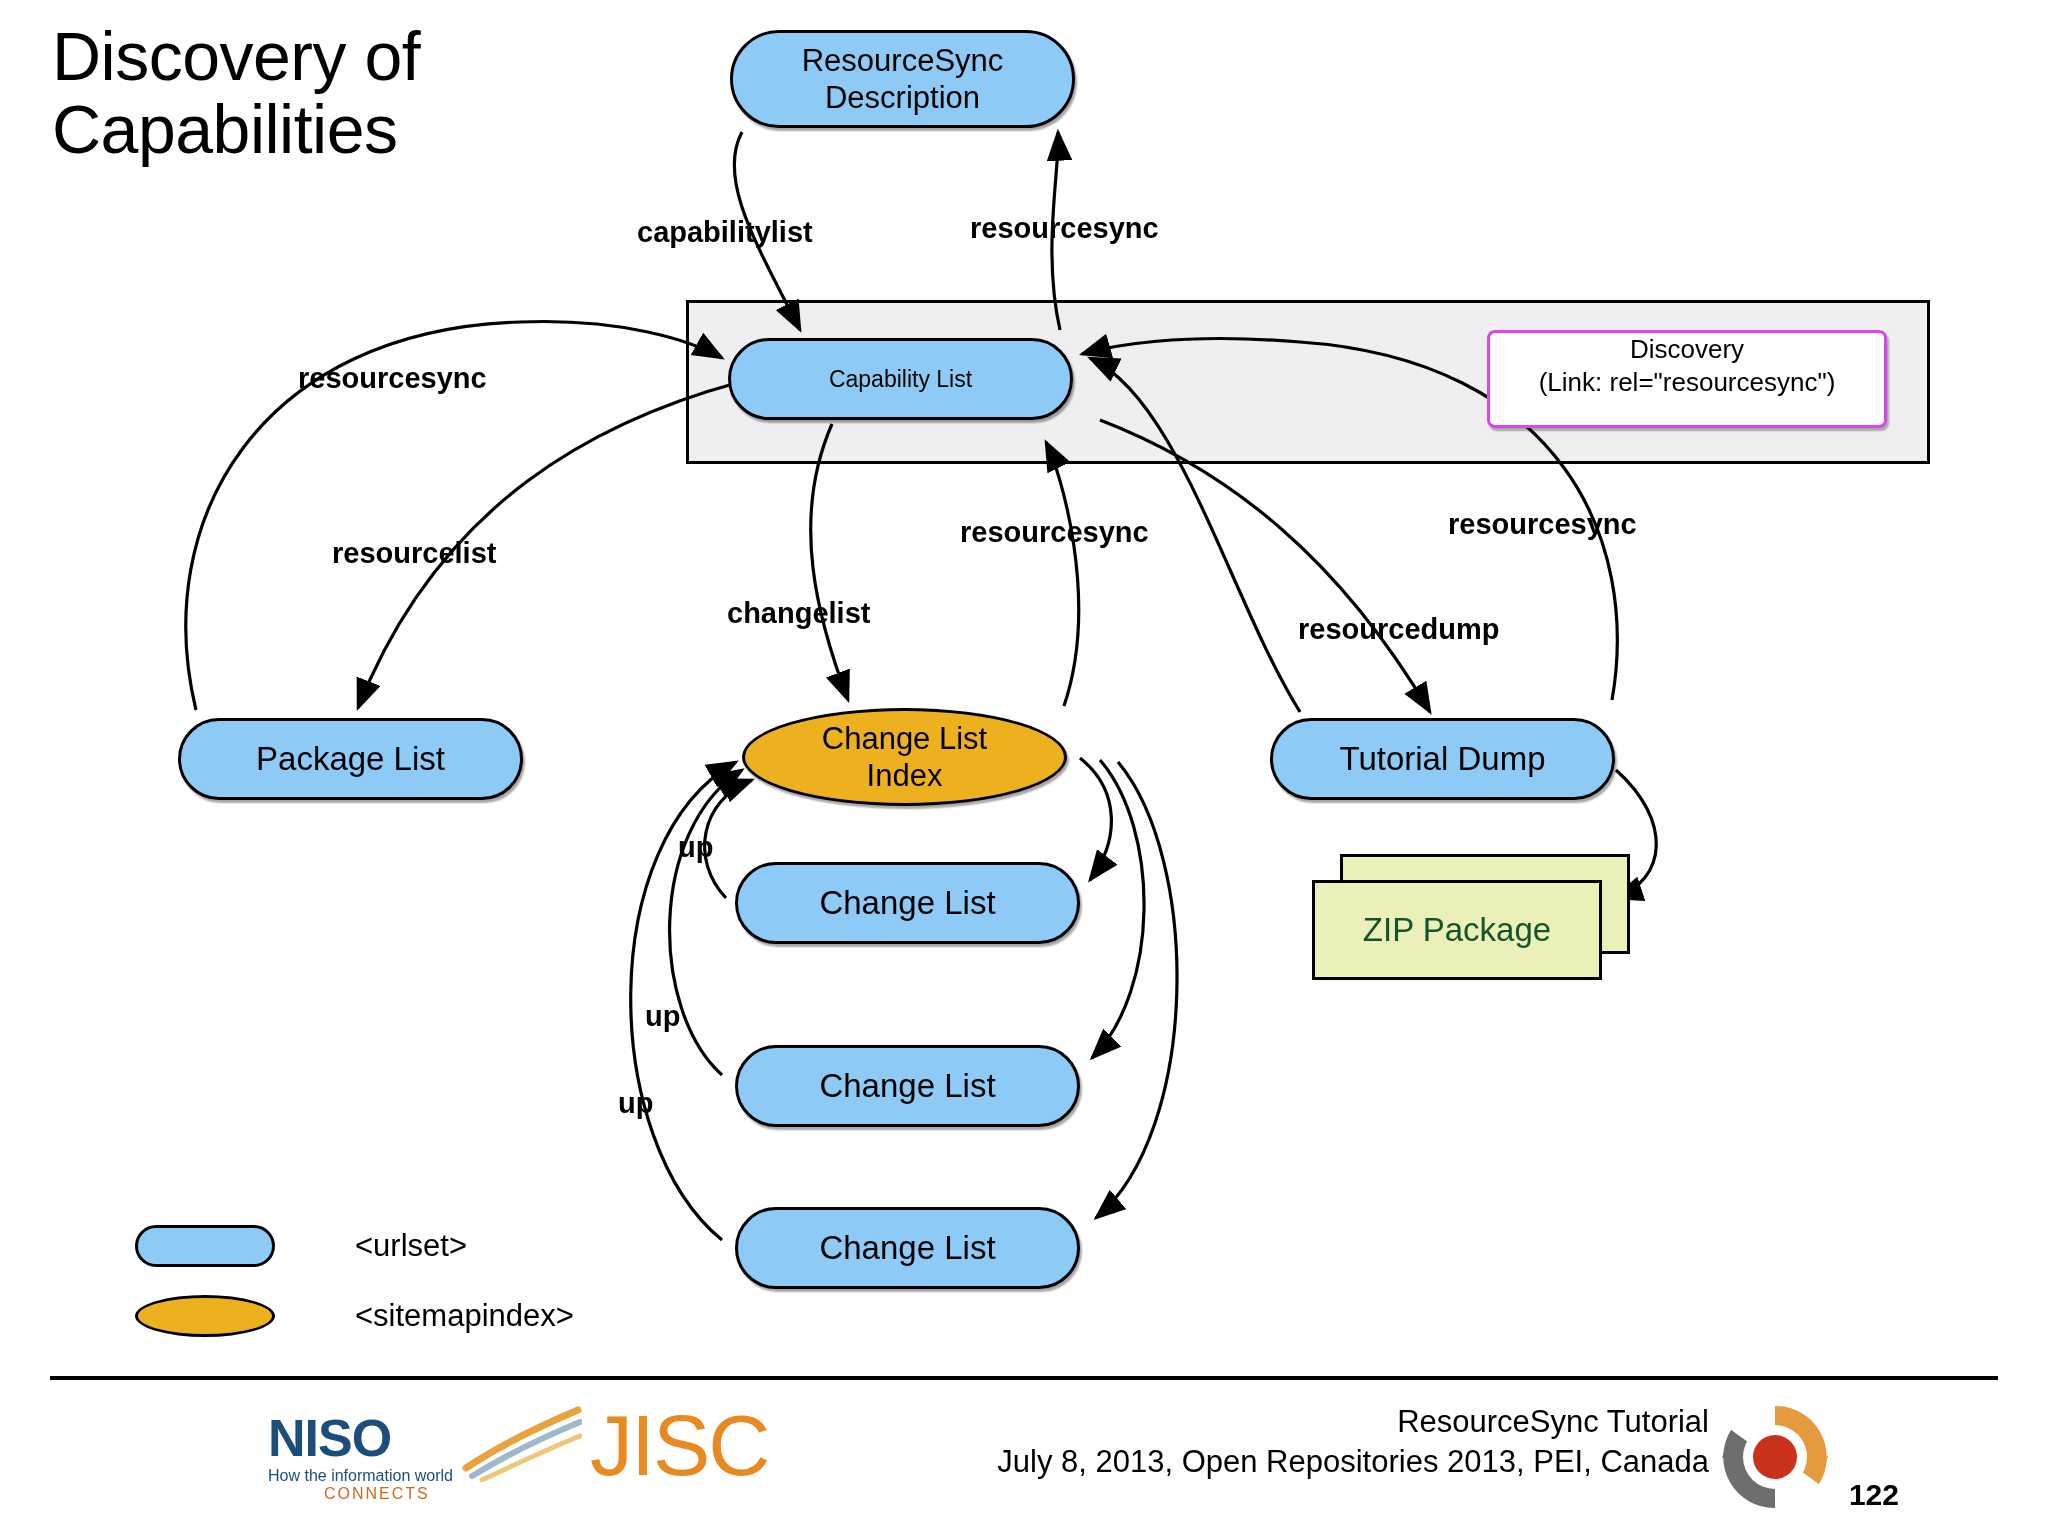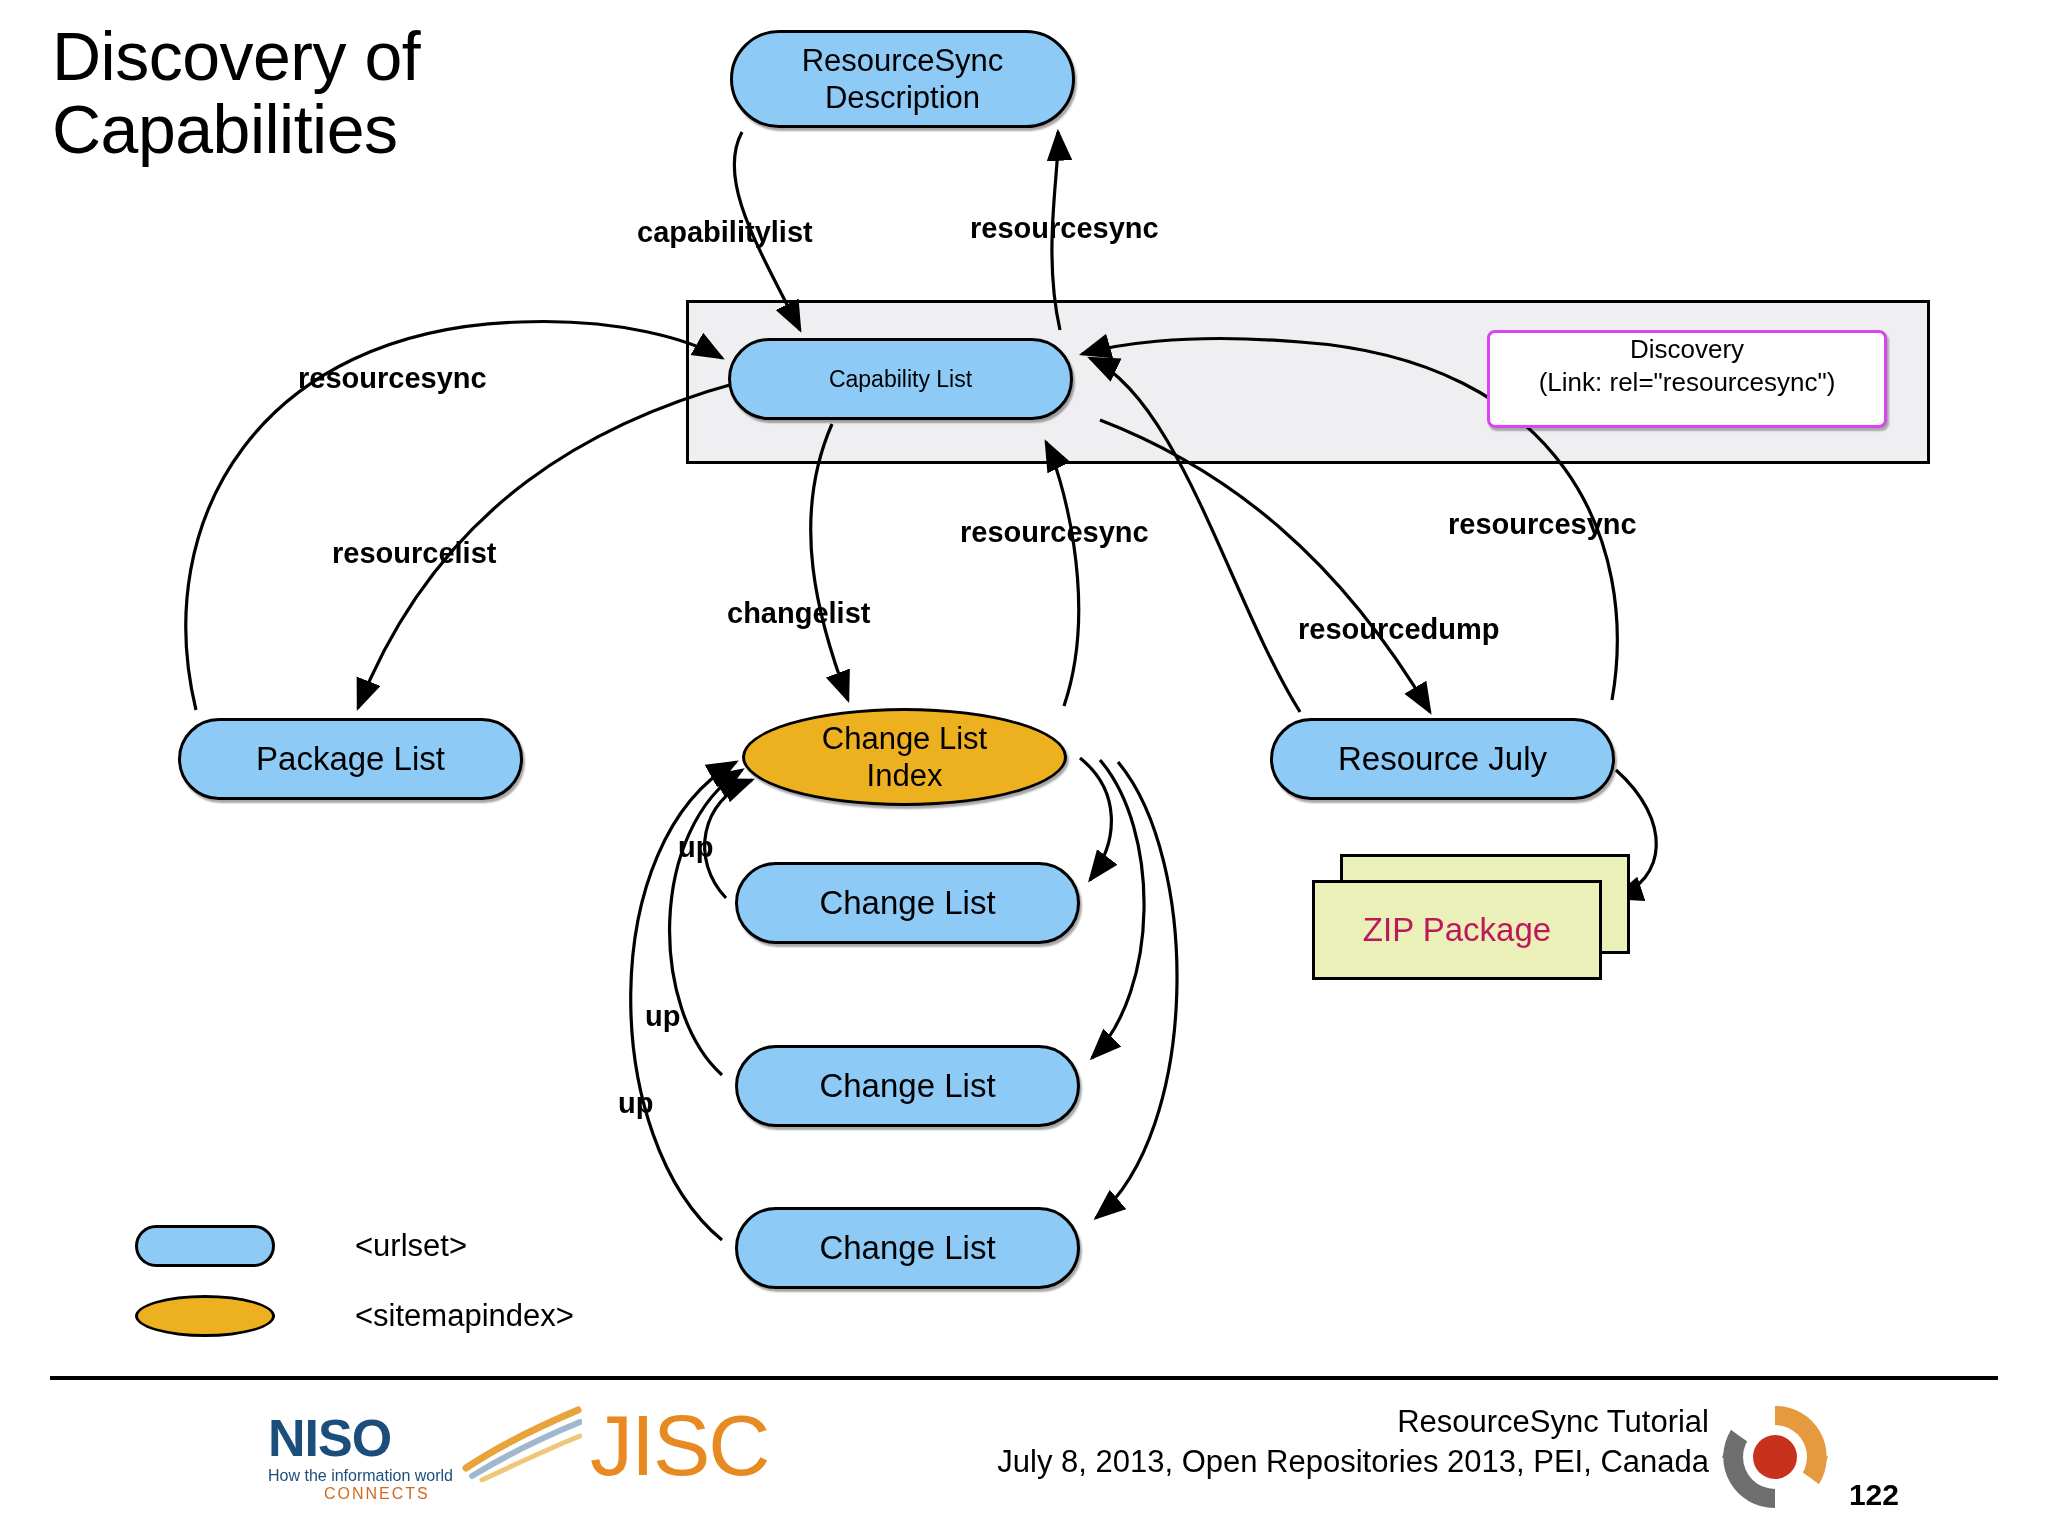--- a/index.html
+++ b/index.html
@@ -67,21 +67,21 @@
 
   
   #zip-back{
     position:absolute;left:1340px;top:854px;width:290px;height:100px;
     background:#EBF0B8;border:3px solid #000;box-sizing:border-box;
   }
   #zip-front{
     position:absolute;left:1312px;top:880px;width:290px;height:100px;
     background:#EBF0B8;border:3px solid #000;box-sizing:border-box;
     display:flex;align-items:center;justify-content:center;
-    font-size:33px;color:#be185d;
+    font-size:33px;color:#14532d;
   }
 
   
   .elabel{position:absolute;font-size:29px;color:#000;white-space:nowrap;font-weight:bold;}
 
   
   #legend{position:absolute;left:135px;top:1225px;}
   .legend-row{display:flex;align-items:center;margin-bottom:28px;gap:36px;}
   .legend-swatch{width:140px;height:42px;border:3px solid #000;box-sizing:border-box;margin-right:44px;}
   .sw-urlset{background:#8ECAF6;border-radius:999px;}
@@ -183,21 +183,21 @@
   </div>
 
   <div id="n-cli" class="node sitemapindex">
     <div>
       <div>Change List</div>
       <div>Index</div>
     </div>
   </div>
 
   <div id="n-res-dump" class="node urlset">
-    <span>Resource July</span>
+    <span>Tutorial Dump</span>
   </div>
 
   <div id="n-cl-1" class="node urlset">
     <span>Change List</span>
   </div>
   <div id="n-cl-2" class="node urlset">
     <span>Change List</span>
   </div>
   <div id="n-cl-3" class="node urlset">
     <span>Change List</span>

